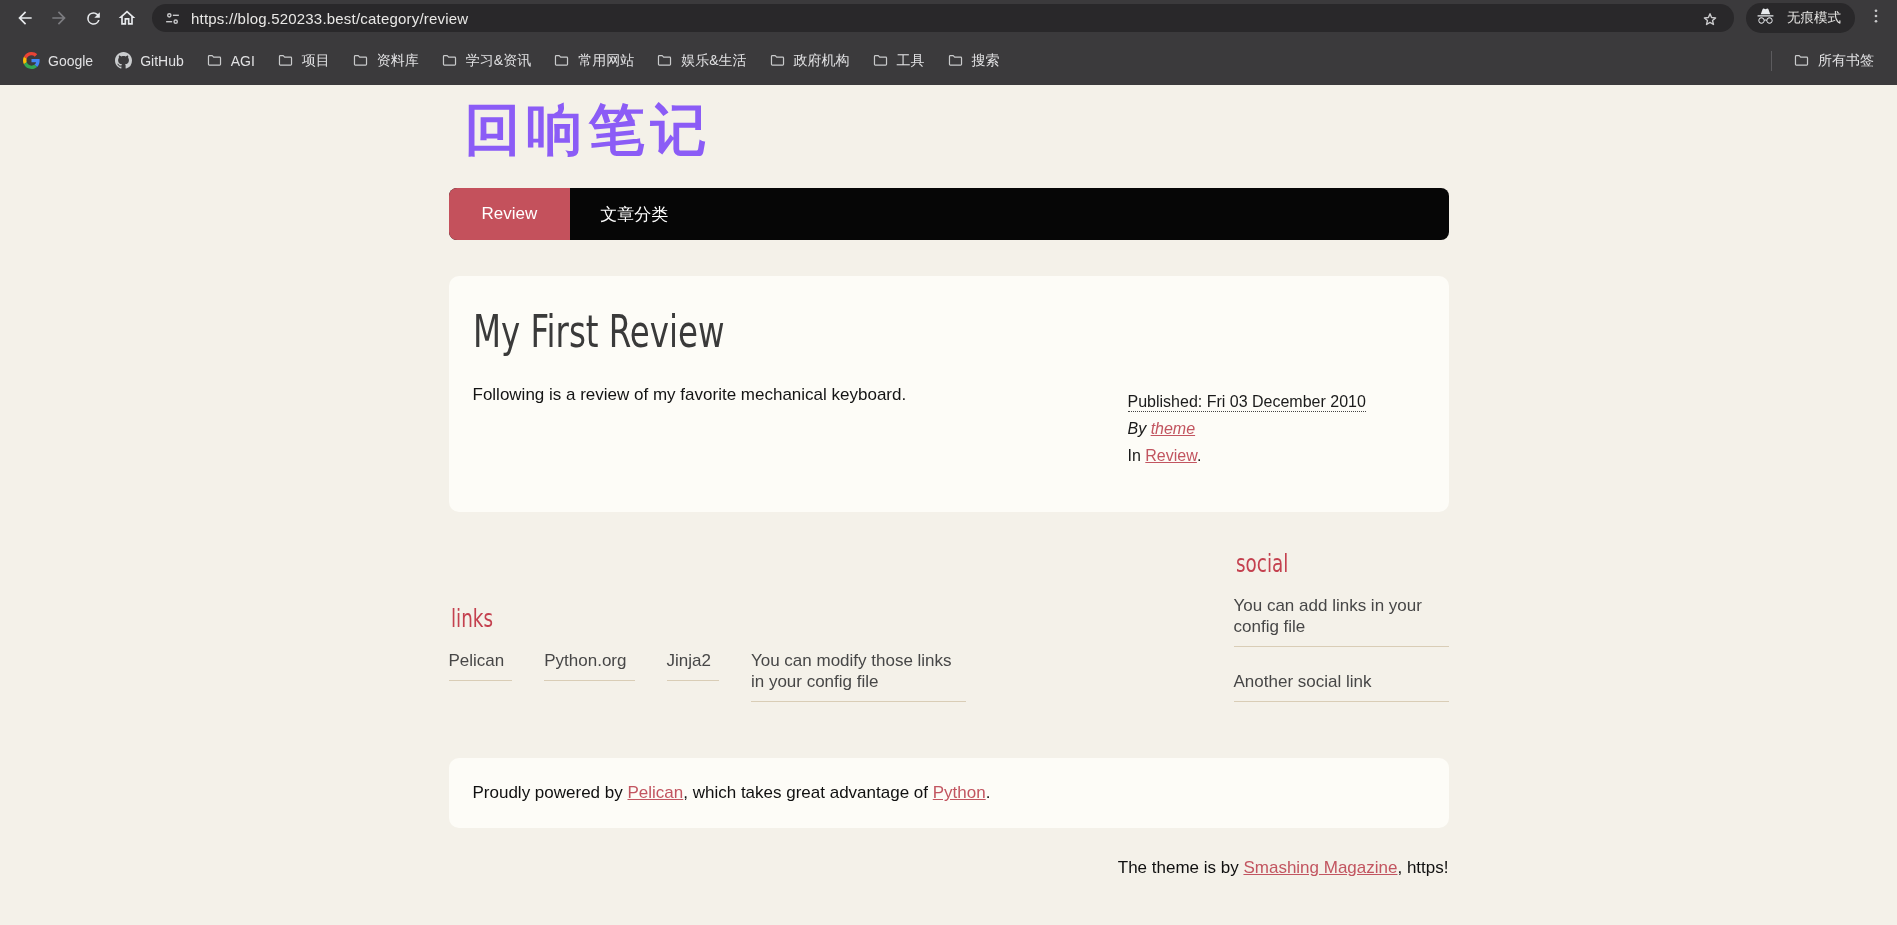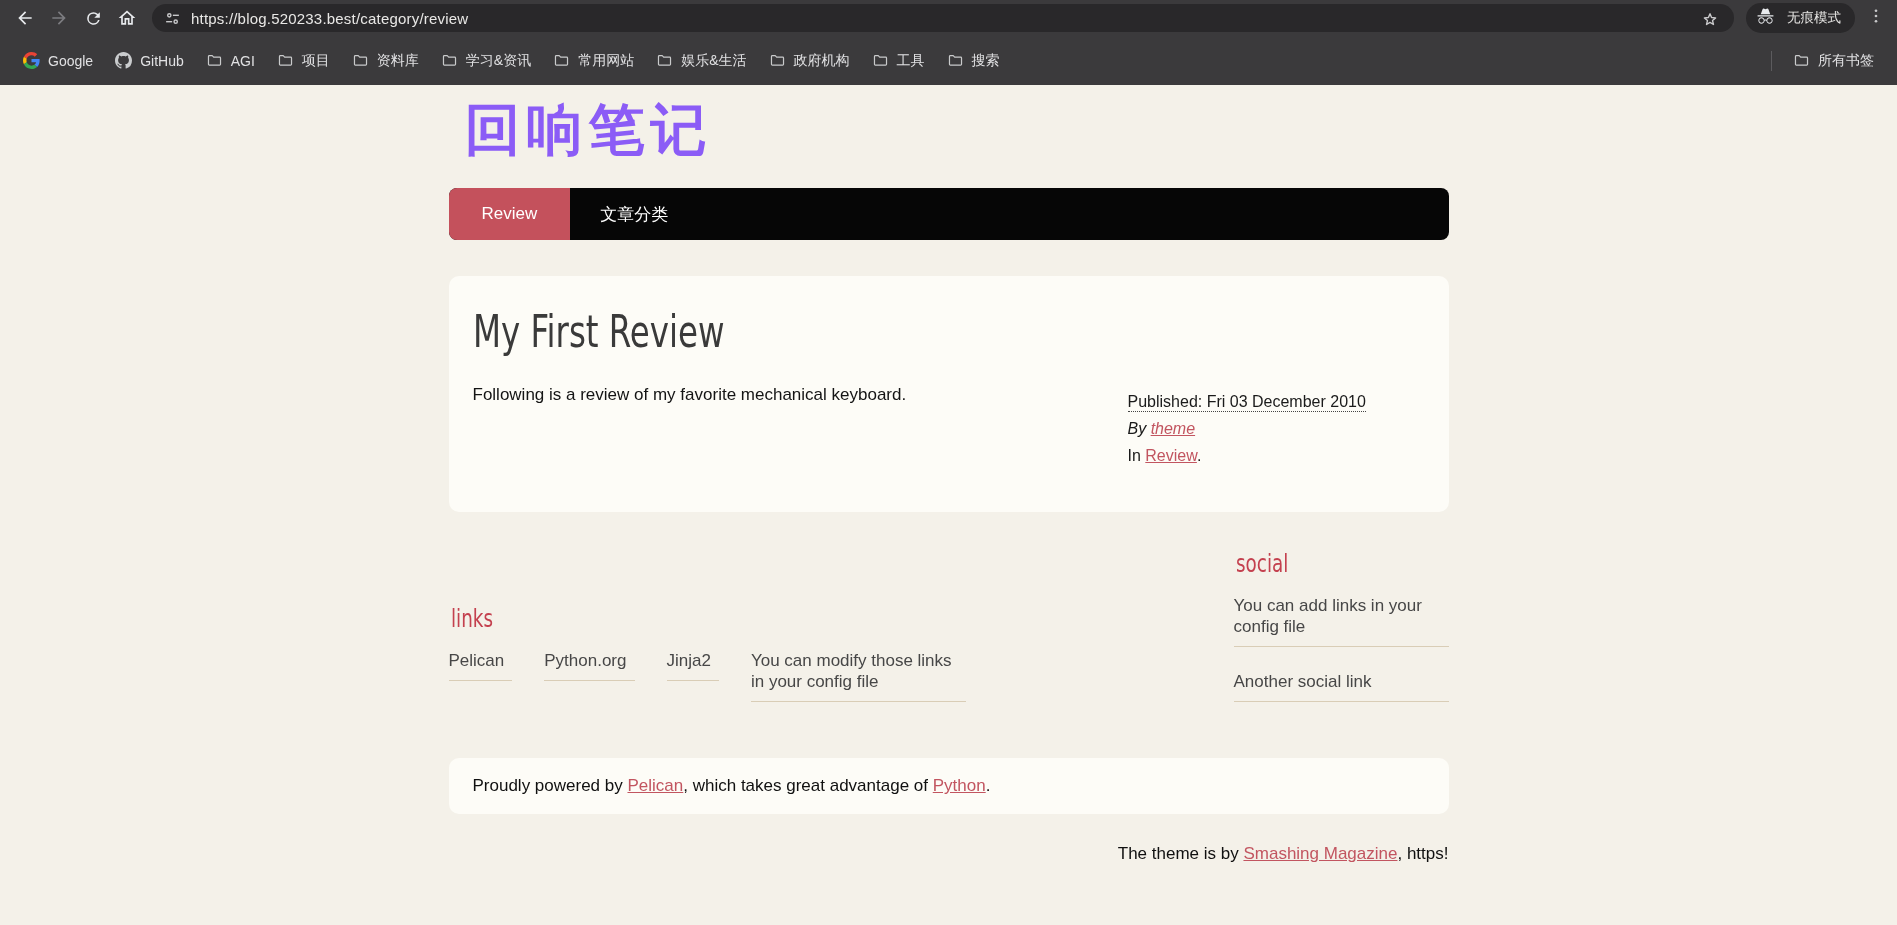--- a/index.html
+++ b/index.html
@@ -86,21 +86,21 @@
   .links-list a, .social-list a {
     display:inline-block; color:#474747; font-size:17px; line-height:21px;
     text-decoration:none; border-bottom:1px solid #d9cdb6; padding:0 8px 9px 0; cursor:pointer;
   }
   .links-list li:last-child a { width:215px; }
   .social-list { list-style:none; margin-top:17px; }
   .social-list li { margin-bottom:24px; }
   .social-list li:last-child { margin-bottom:0; }
   .social-list a { display:block; width:215px; }
 
-  .footer-card { margin-top:56px; height:56px; display:flex; align-items:center; padding-left:24px; font-size:17px; color:#101010; }
+  .footer-card { margin-top:56px; height:70px; display:flex; align-items:center; padding-left:24px; font-size:17px; color:#101010; }
   .theme-credit { margin-top:30px; text-align:right; font-size:17px; color:#101010; }
 </style>
 </head>
 <body>
 
 <div class="toolbar">
   <div class="tb-btn">
     <span>
         <svg width="20" height="20" viewBox="0 0 24 24">
           <path d="M20 11H7.8l5.6-5.6L12 4l-8 8 8 8 1.4-1.4L7.8 13H20v-2z" fill="#e8eaed"></path>

